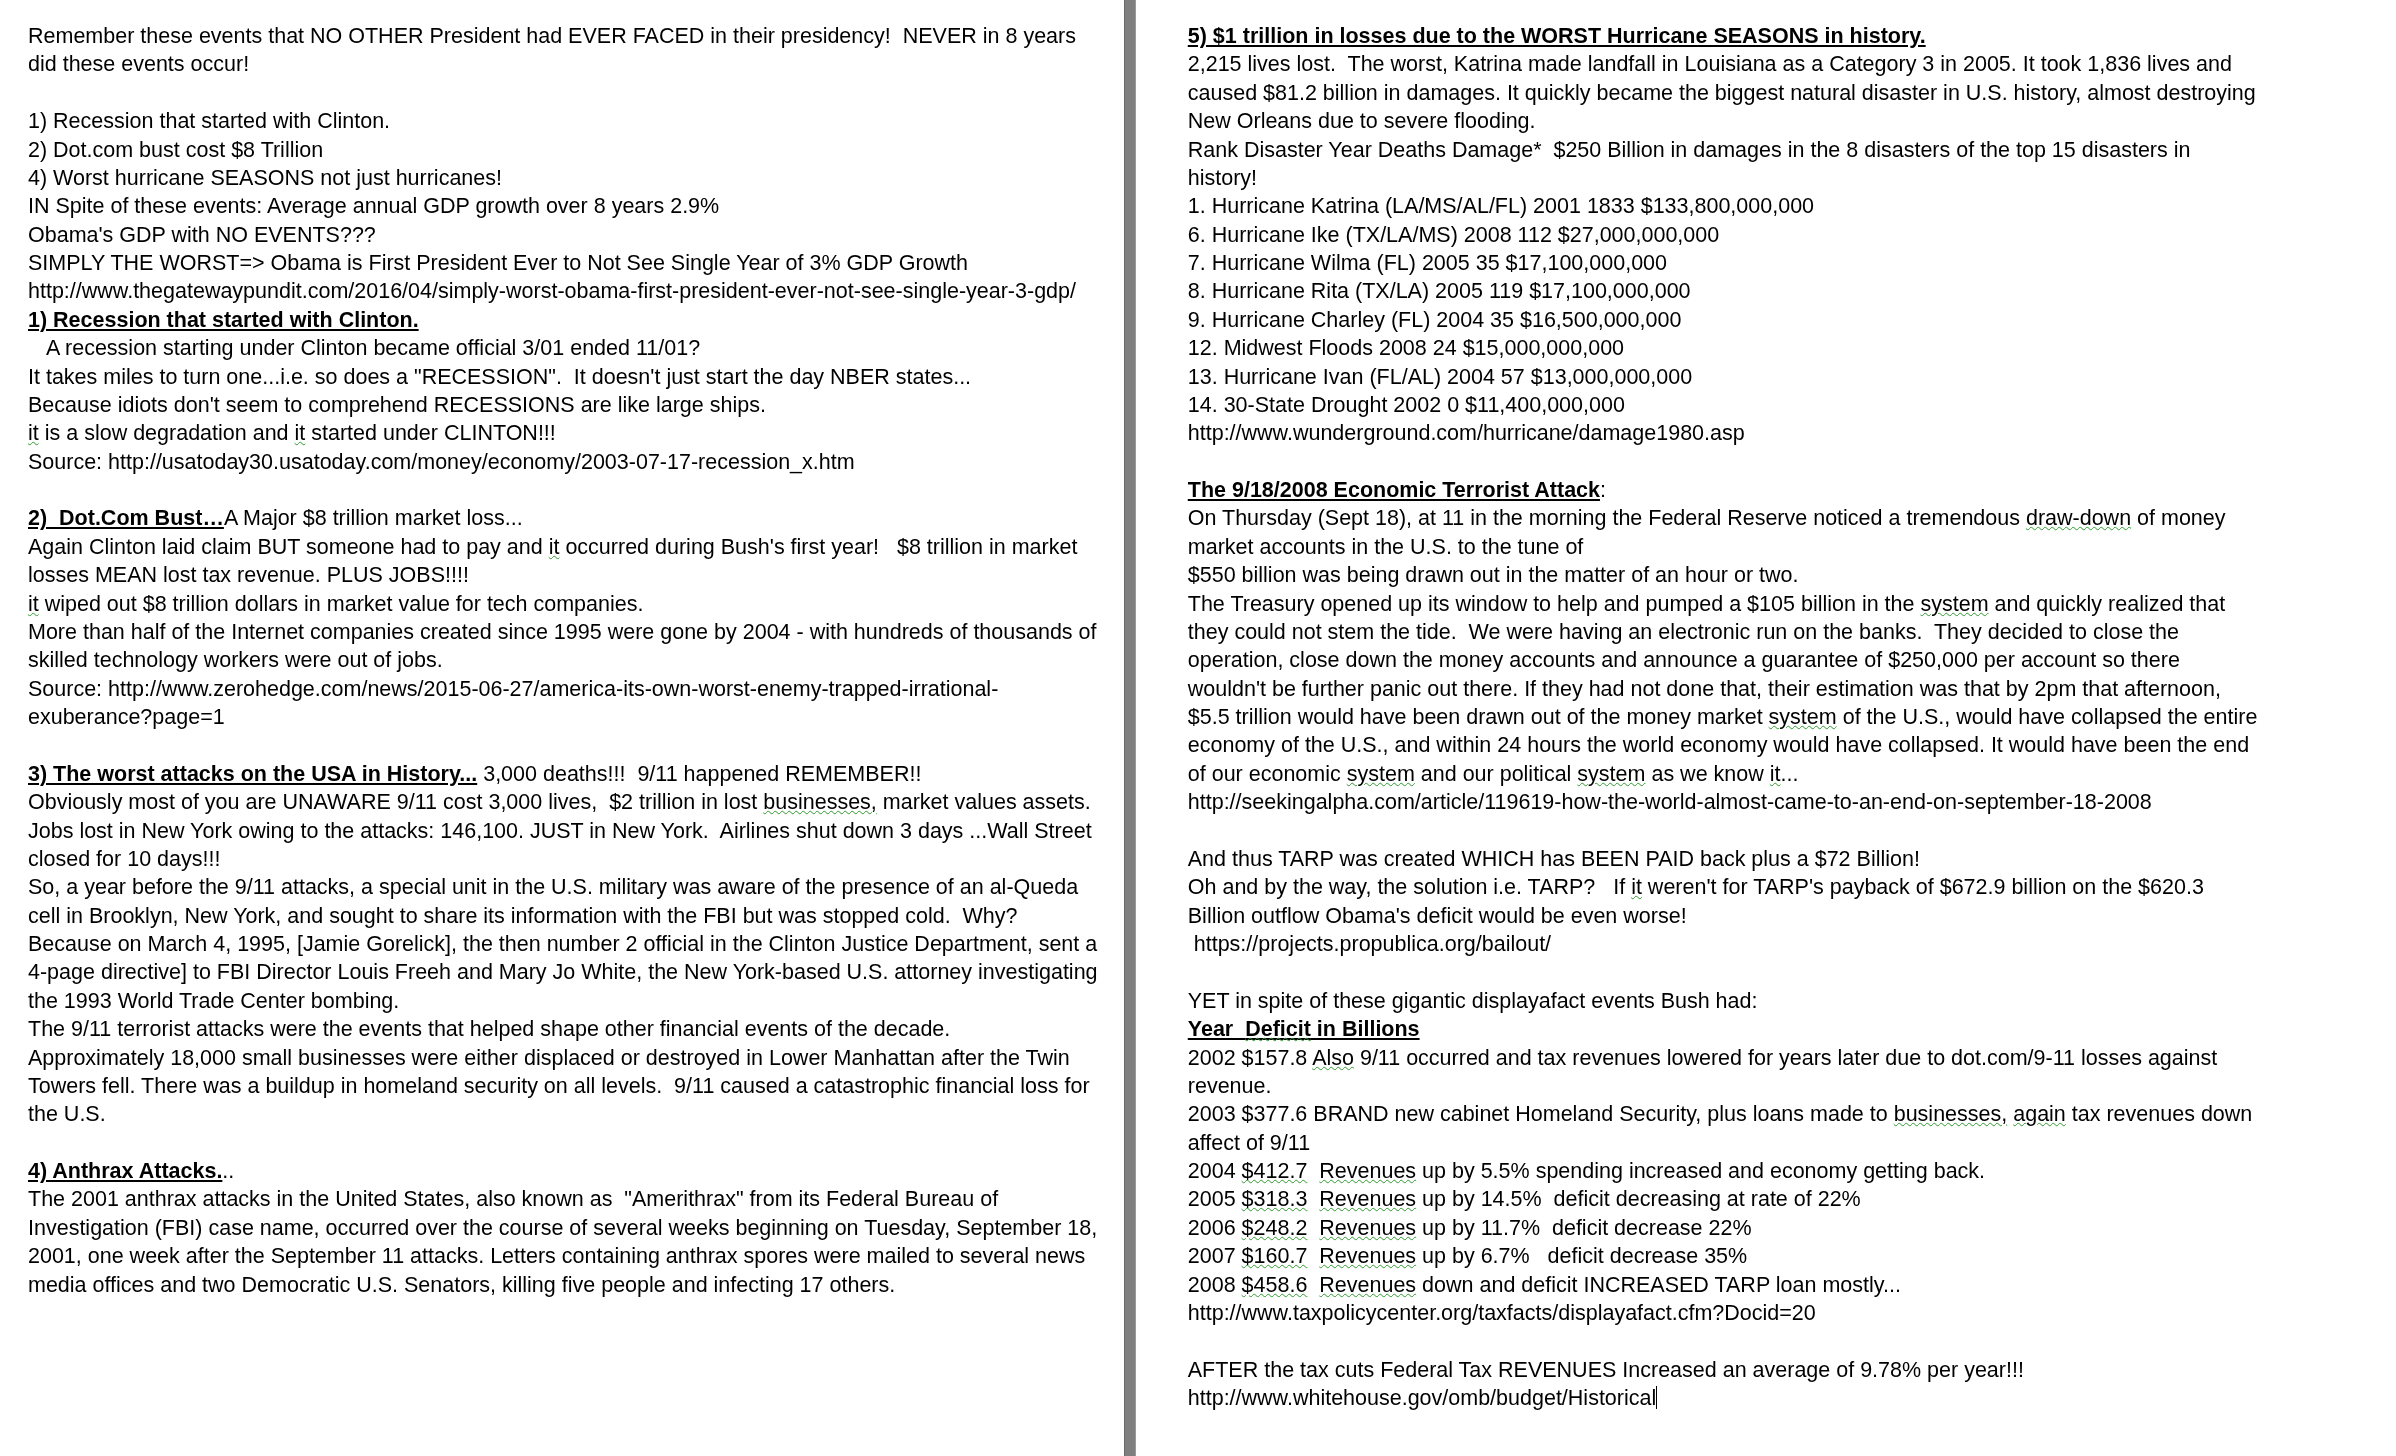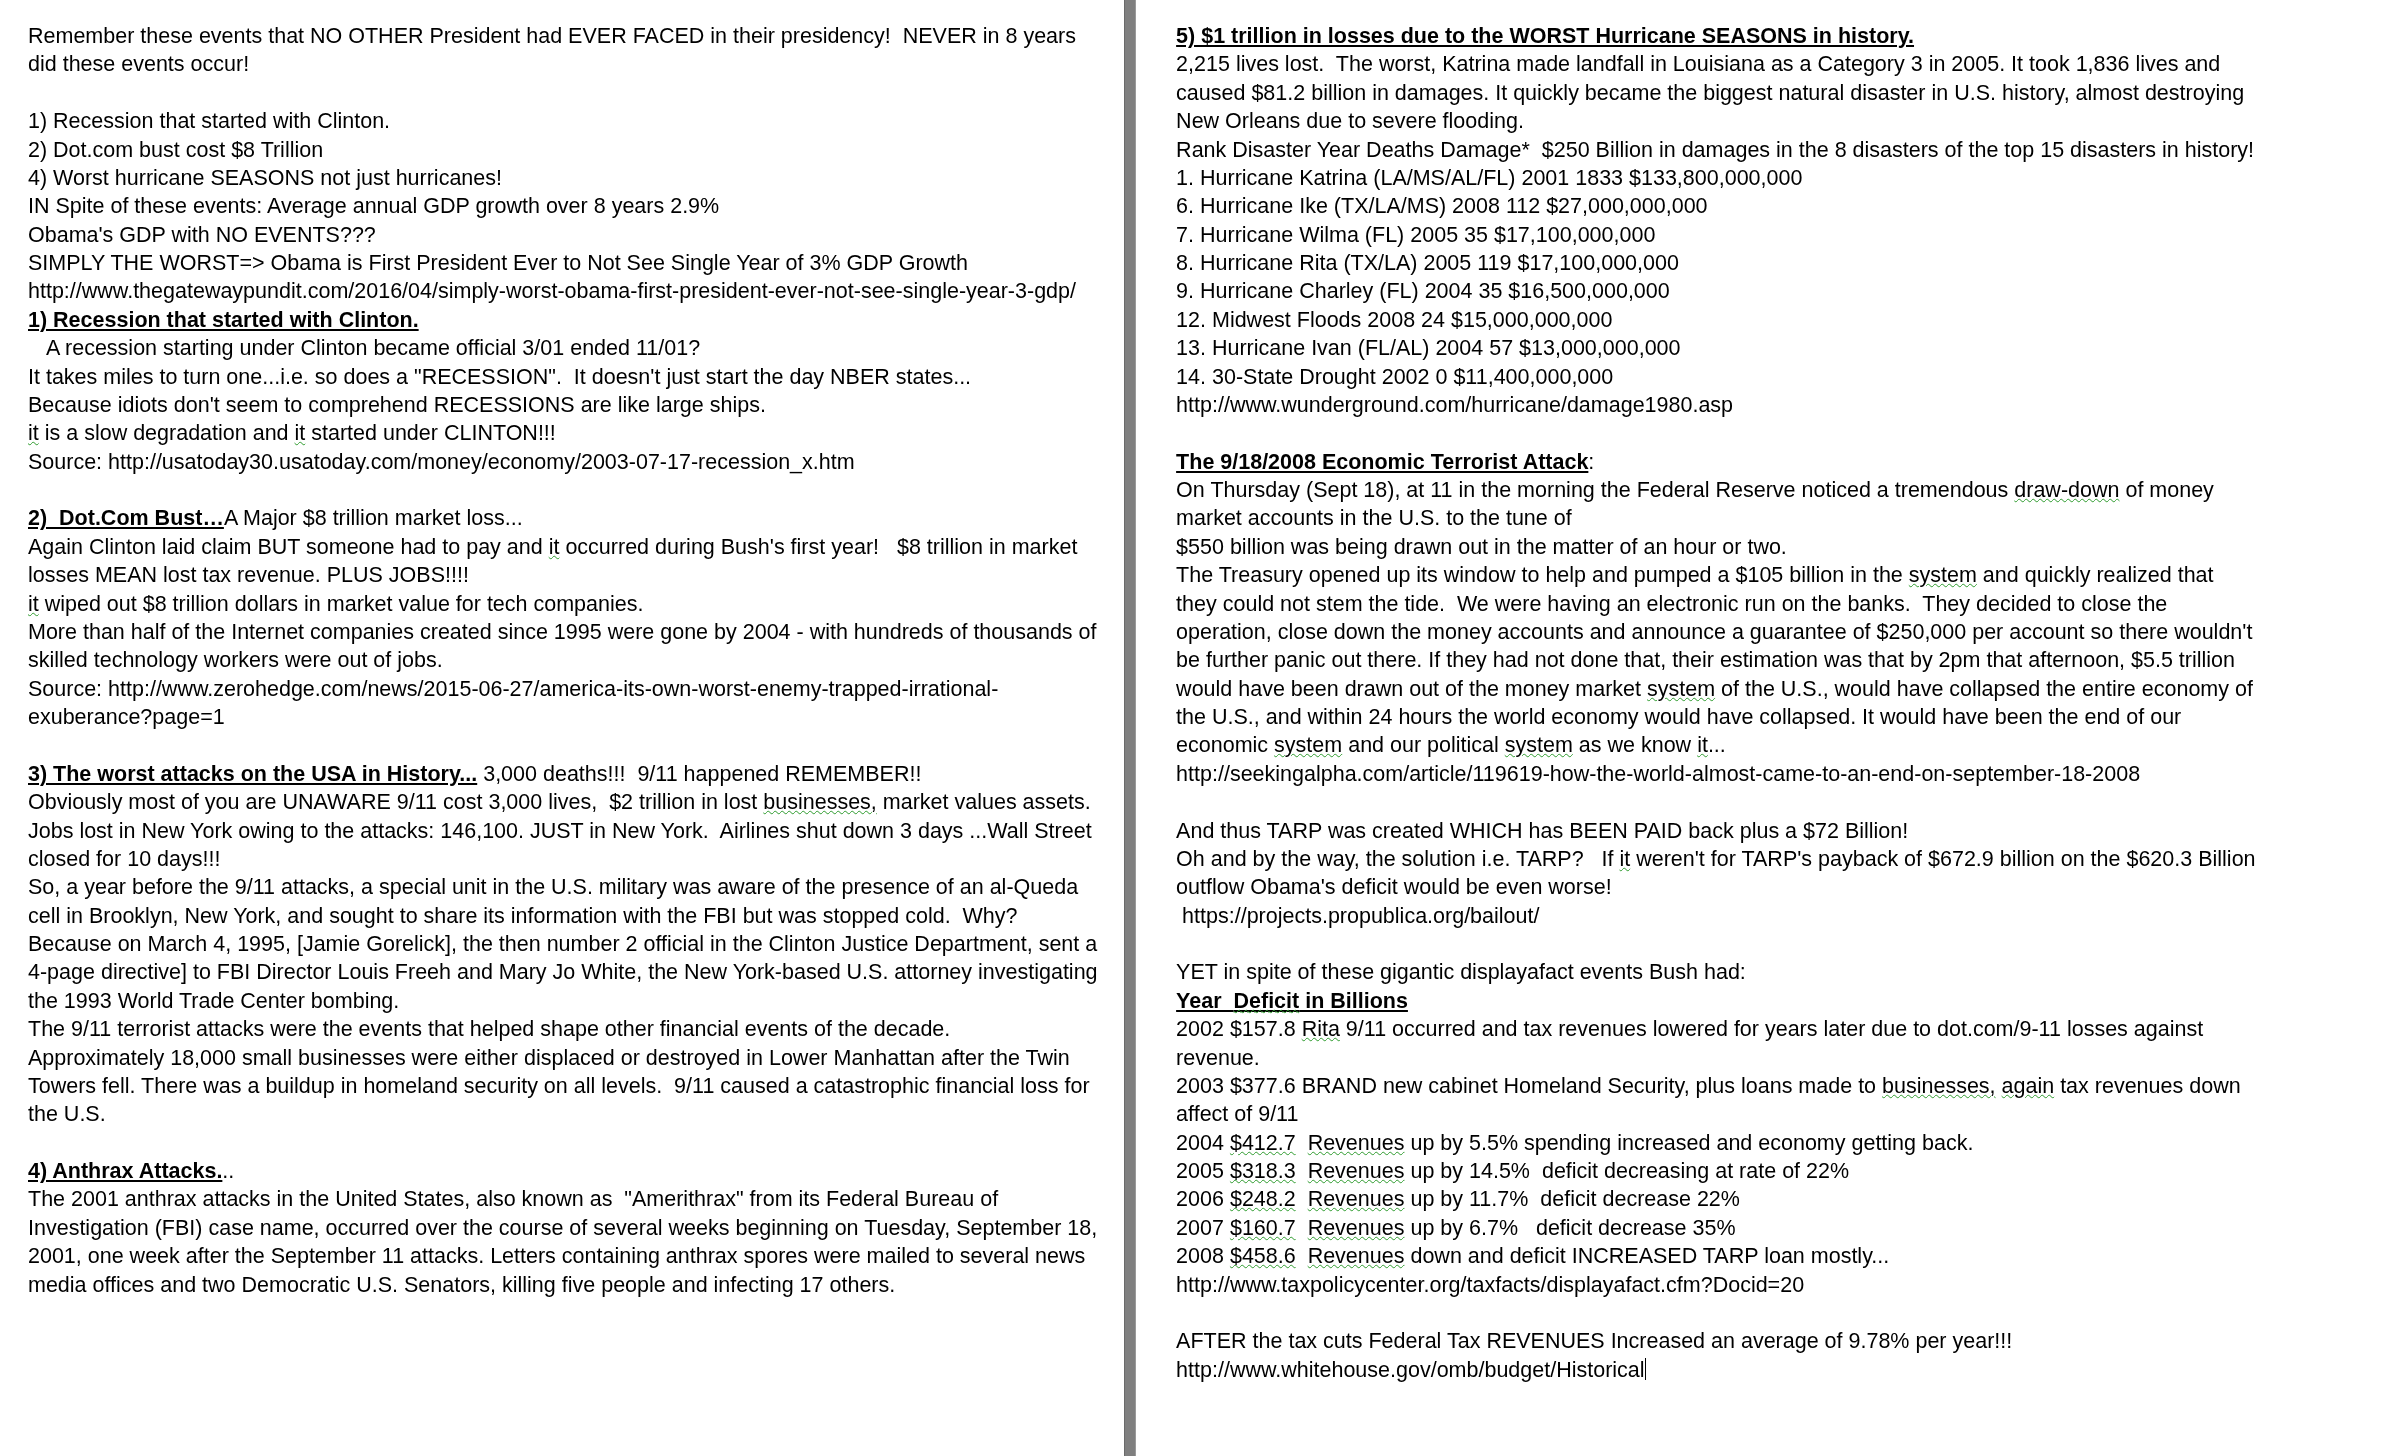--- a/index.html
+++ b/index.html
@@ -25,21 +25,21 @@
     box-sizing: border-box;
     padding: 22px 18px 0 28px;
     font-size: 21.5px;
     line-height: 1.32;
   }
   .col-left {
     width: 1190px;
   }
   .col-right {
     width: 1206px;
-    padding-left: 40px;
+    padding-left: 52px;
   }
   .divider {
     width: 10px;
     background: #7f7f7f;
     border-left: 1px solid #6a6a6a;
     border-right: 1px solid #9a9a9a;
     flex: 0 0 auto;
     margin-top: 0;
   }
   p {
@@ -140,21 +140,21 @@
     <p>http://seekingalpha.com/article/119619-how-the-world-almost-came-to-an-end-on-september-18-2008</p>
     <div class="blank"></div>
 
     <p>And thus TARP was created WHICH has BEEN PAID back plus a $72 Billion!</p>
     <p>Oh and by the way, the solution i.e. TARP?   If <span class="spell">it</span> weren't for TARP's payback of $672.9 billion on the $620.3 Billion outflow Obama's deficit would be even worse!</p>
     <p> https://projects.propublica.org/bailout/</p>
     <div class="blank"></div>
 
     <p>YET in spite of these gigantic displayafact events Bush had:</p>
     <p class="hdr">Year  <span class="spell">Deficit</span> in Billions</p>
-    <p>2002 $157.8 <span class="spell">Rita</span> 9/11 occurred and tax revenues lowered for years later due to dot.com/9-11 losses against revenue.</p>
+    <p>2002 $157.8 <span class="spell">Also</span> 9/11 occurred and tax revenues lowered for years later due to dot.com/9-11 losses against revenue.</p>
     <p>2003 $377.6 BRAND new cabinet Homeland Security, plus loans made to <span class="spell">businesses,</span> <span class="spell">again</span> tax revenues down affect of 9/11</p>
     <p>2004 <span class="spell">$412.7</span>  <span class="spell">Revenues</span> up by 5.5% spending increased and economy getting back.</p>
     <p>2005 <span class="spell">$318.3</span>  <span class="spell">Revenues</span> up by 14.5%  deficit decreasing at rate of 22%</p>
     <p>2006 <span class="spell">$248.2</span>  <span class="spell">Revenues</span> up by 11.7%  deficit decrease 22%</p>
     <p>2007 <span class="spell">$160.7</span>  <span class="spell">Revenues</span> up by 6.7%   deficit decrease 35%</p>
     <p>2008 <span class="spell">$458.6</span>  <span class="spell">Revenues</span> down and deficit INCREASED TARP loan mostly...</p>
     <p>http://www.taxpolicycenter.org/taxfacts/displayafact.cfm?Docid=20</p>
     <div class="blank"></div>
 
     <p>AFTER the tax cuts Federal Tax REVENUES Increased an average of 9.78% per year!!!</p>

